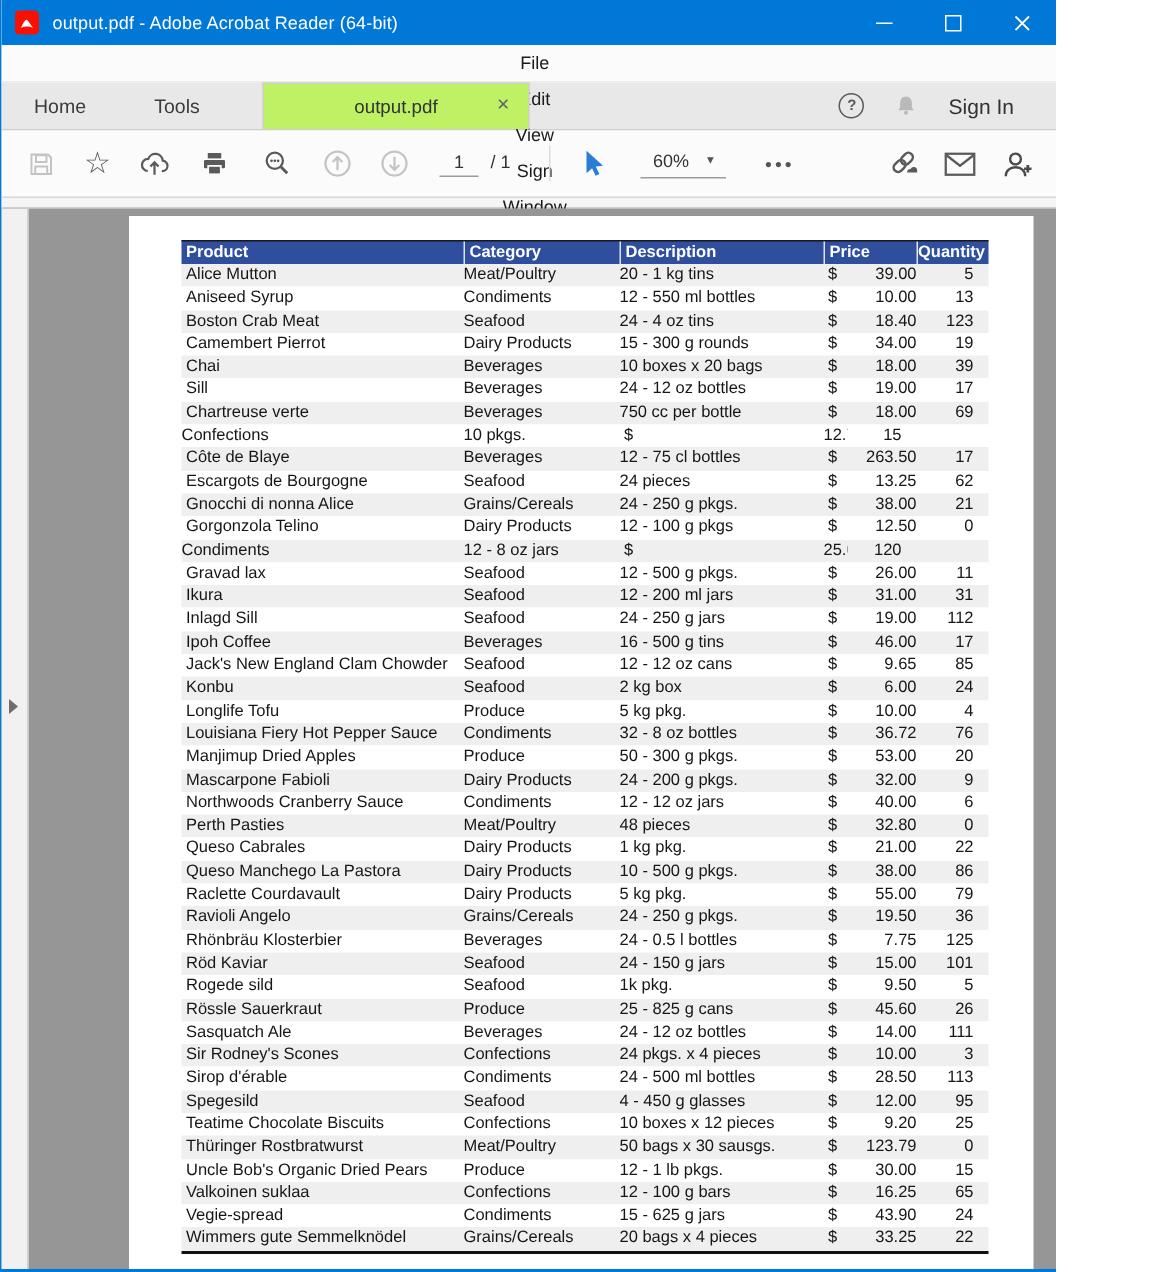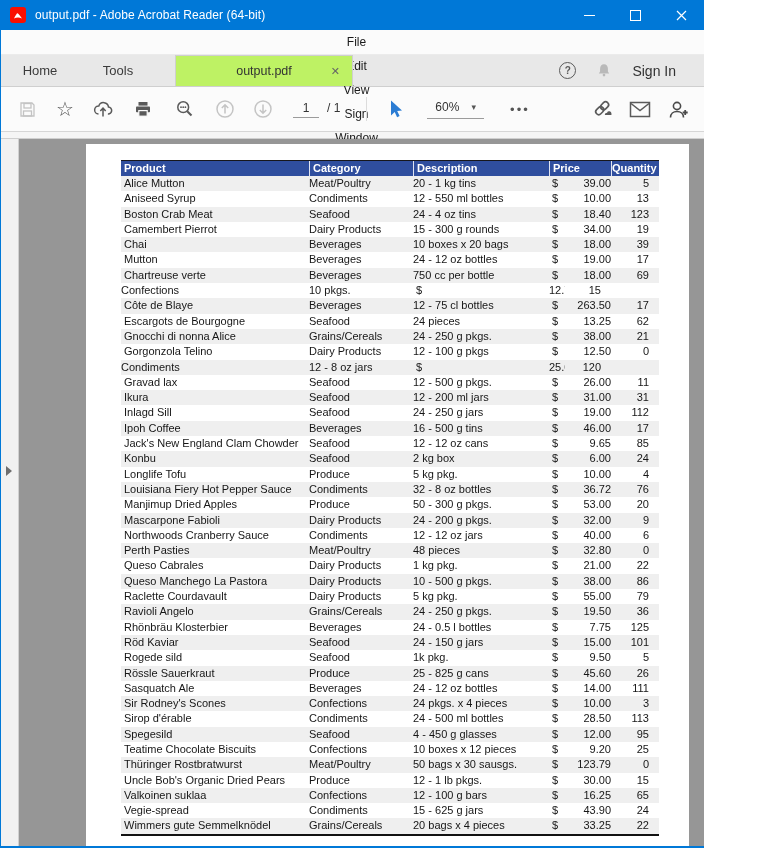--- a/index.html
+++ b/index.html
@@ -266,21 +266,21 @@
             </div>
             <div class="trow band">
               <div class="cell c-prod">Chai</div>
               <div class="cell c-cat">Beverages</div>
               <div class="cell c-desc">10 boxes x 20 bags</div>
               <div class="cell c-cur">$</div>
               <div class="cell c-price">18.00</div>
               <div class="cell c-qty">39</div>
             </div>
             <div class="trow">
-              <div class="cell c-prod">Mutton</div>
+              <div class="cell c-prod">Sill</div>
               <div class="cell c-cat">Beverages</div>
               <div class="cell c-desc">24 - 12 oz bottles</div>
               <div class="cell c-cur">$</div>
               <div class="cell c-price">19.00</div>
               <div class="cell c-qty">17</div>
             </div>
             <div class="trow band">
               <div class="cell c-prod">Chartreuse verte</div>
               <div class="cell c-cat">Beverages</div>
               <div class="cell c-desc">750 cc per bottle</div>

